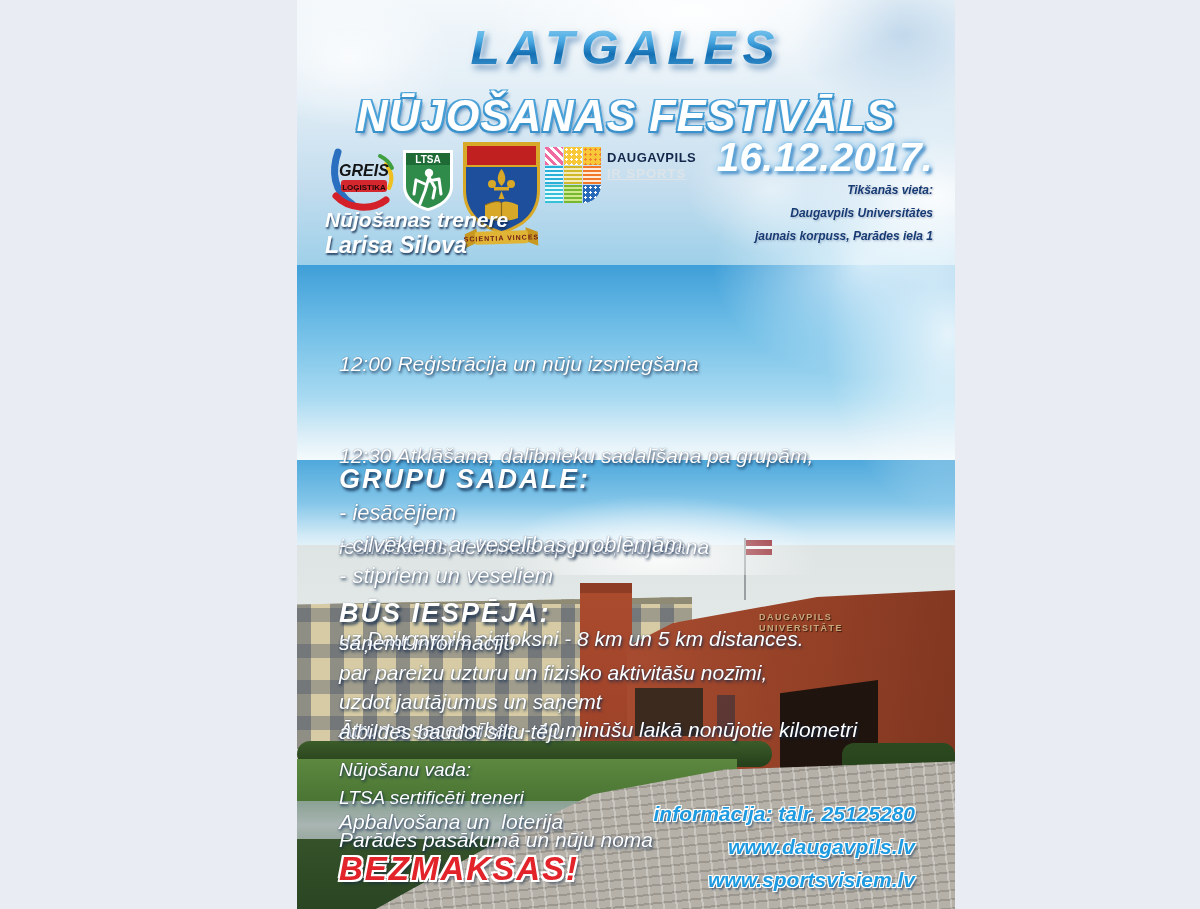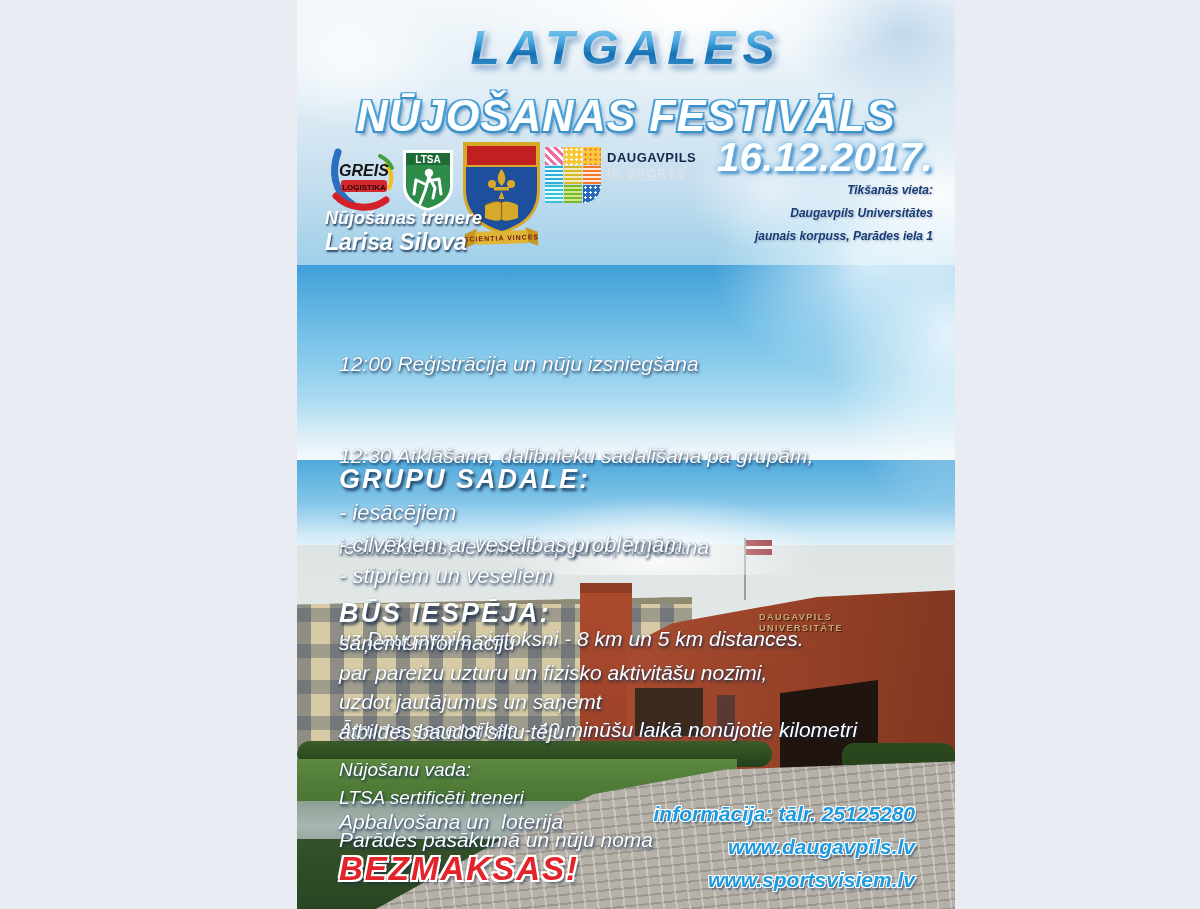--- a/index.html
+++ b/index.html
@@ -85,21 +85,21 @@
   .opp-lines{left:42px;top:628px;font-size:21px;line-height:29.5px;}
   .leaders{left:42px;top:756px;font-size:19px;line-height:28px;}
   .part-label{left:42px;top:828px;font-size:21px;}
   .part-free{left:42px;top:850px;font-size:33px;font-weight:900;font-style:italic;letter-spacing:2px;color:#e3232a;
     text-shadow:-2px -2px 0 #fff,2px -2px 0 #fff,-2px 2px 0 #fff,2px 2px 0 #fff,3px 4px 3px rgba(20,40,70,.55);}
   .contacts{left:218px;top:797px;width:400px;text-align:right;font-size:21px;line-height:33px;
     color:#1e9ae0;font-weight:bold;font-style:italic;
     text-shadow:-1px -1px 0 #fff,1px -1px 0 #fff,-1px 1px 0 #fff,1px 1px 0 #fff,2px 3px 2px rgba(10,40,80,.5);}
   .trainer{left:28px;top:208px;color:#fff;font-weight:bold;font-style:italic;
     text-shadow:1px 2px 2px rgba(15,40,75,.85);}
-  .trainer .role{font-size:18px;}
+  .trainer .role{font-size:21px;}
   .trainer .name{font-size:23px;}
   .bldg-sign{left:462px;top:612px;width:90px;color:#c9a87c;font-size:9px;font-weight:bold;letter-spacing:1.5px;
     line-height:11px;text-shadow:1px 1px 1px rgba(40,15,8,.8);}
   
   .logo{position:absolute;}
   svg text{font-family:"Liberation Sans",sans-serif;}
   .ds-grid{position:absolute;left:248px;top:147px;width:56px;height:56px;display:grid;
     grid-template-columns:repeat(3,1fr);grid-template-rows:repeat(3,1fr);gap:1px;}
   .ds-grid div{width:100%;height:100%;}
   .ds-c1{background:repeating-linear-gradient(45deg,#f06ca0 0 3px,#fff 3px 6px);}

